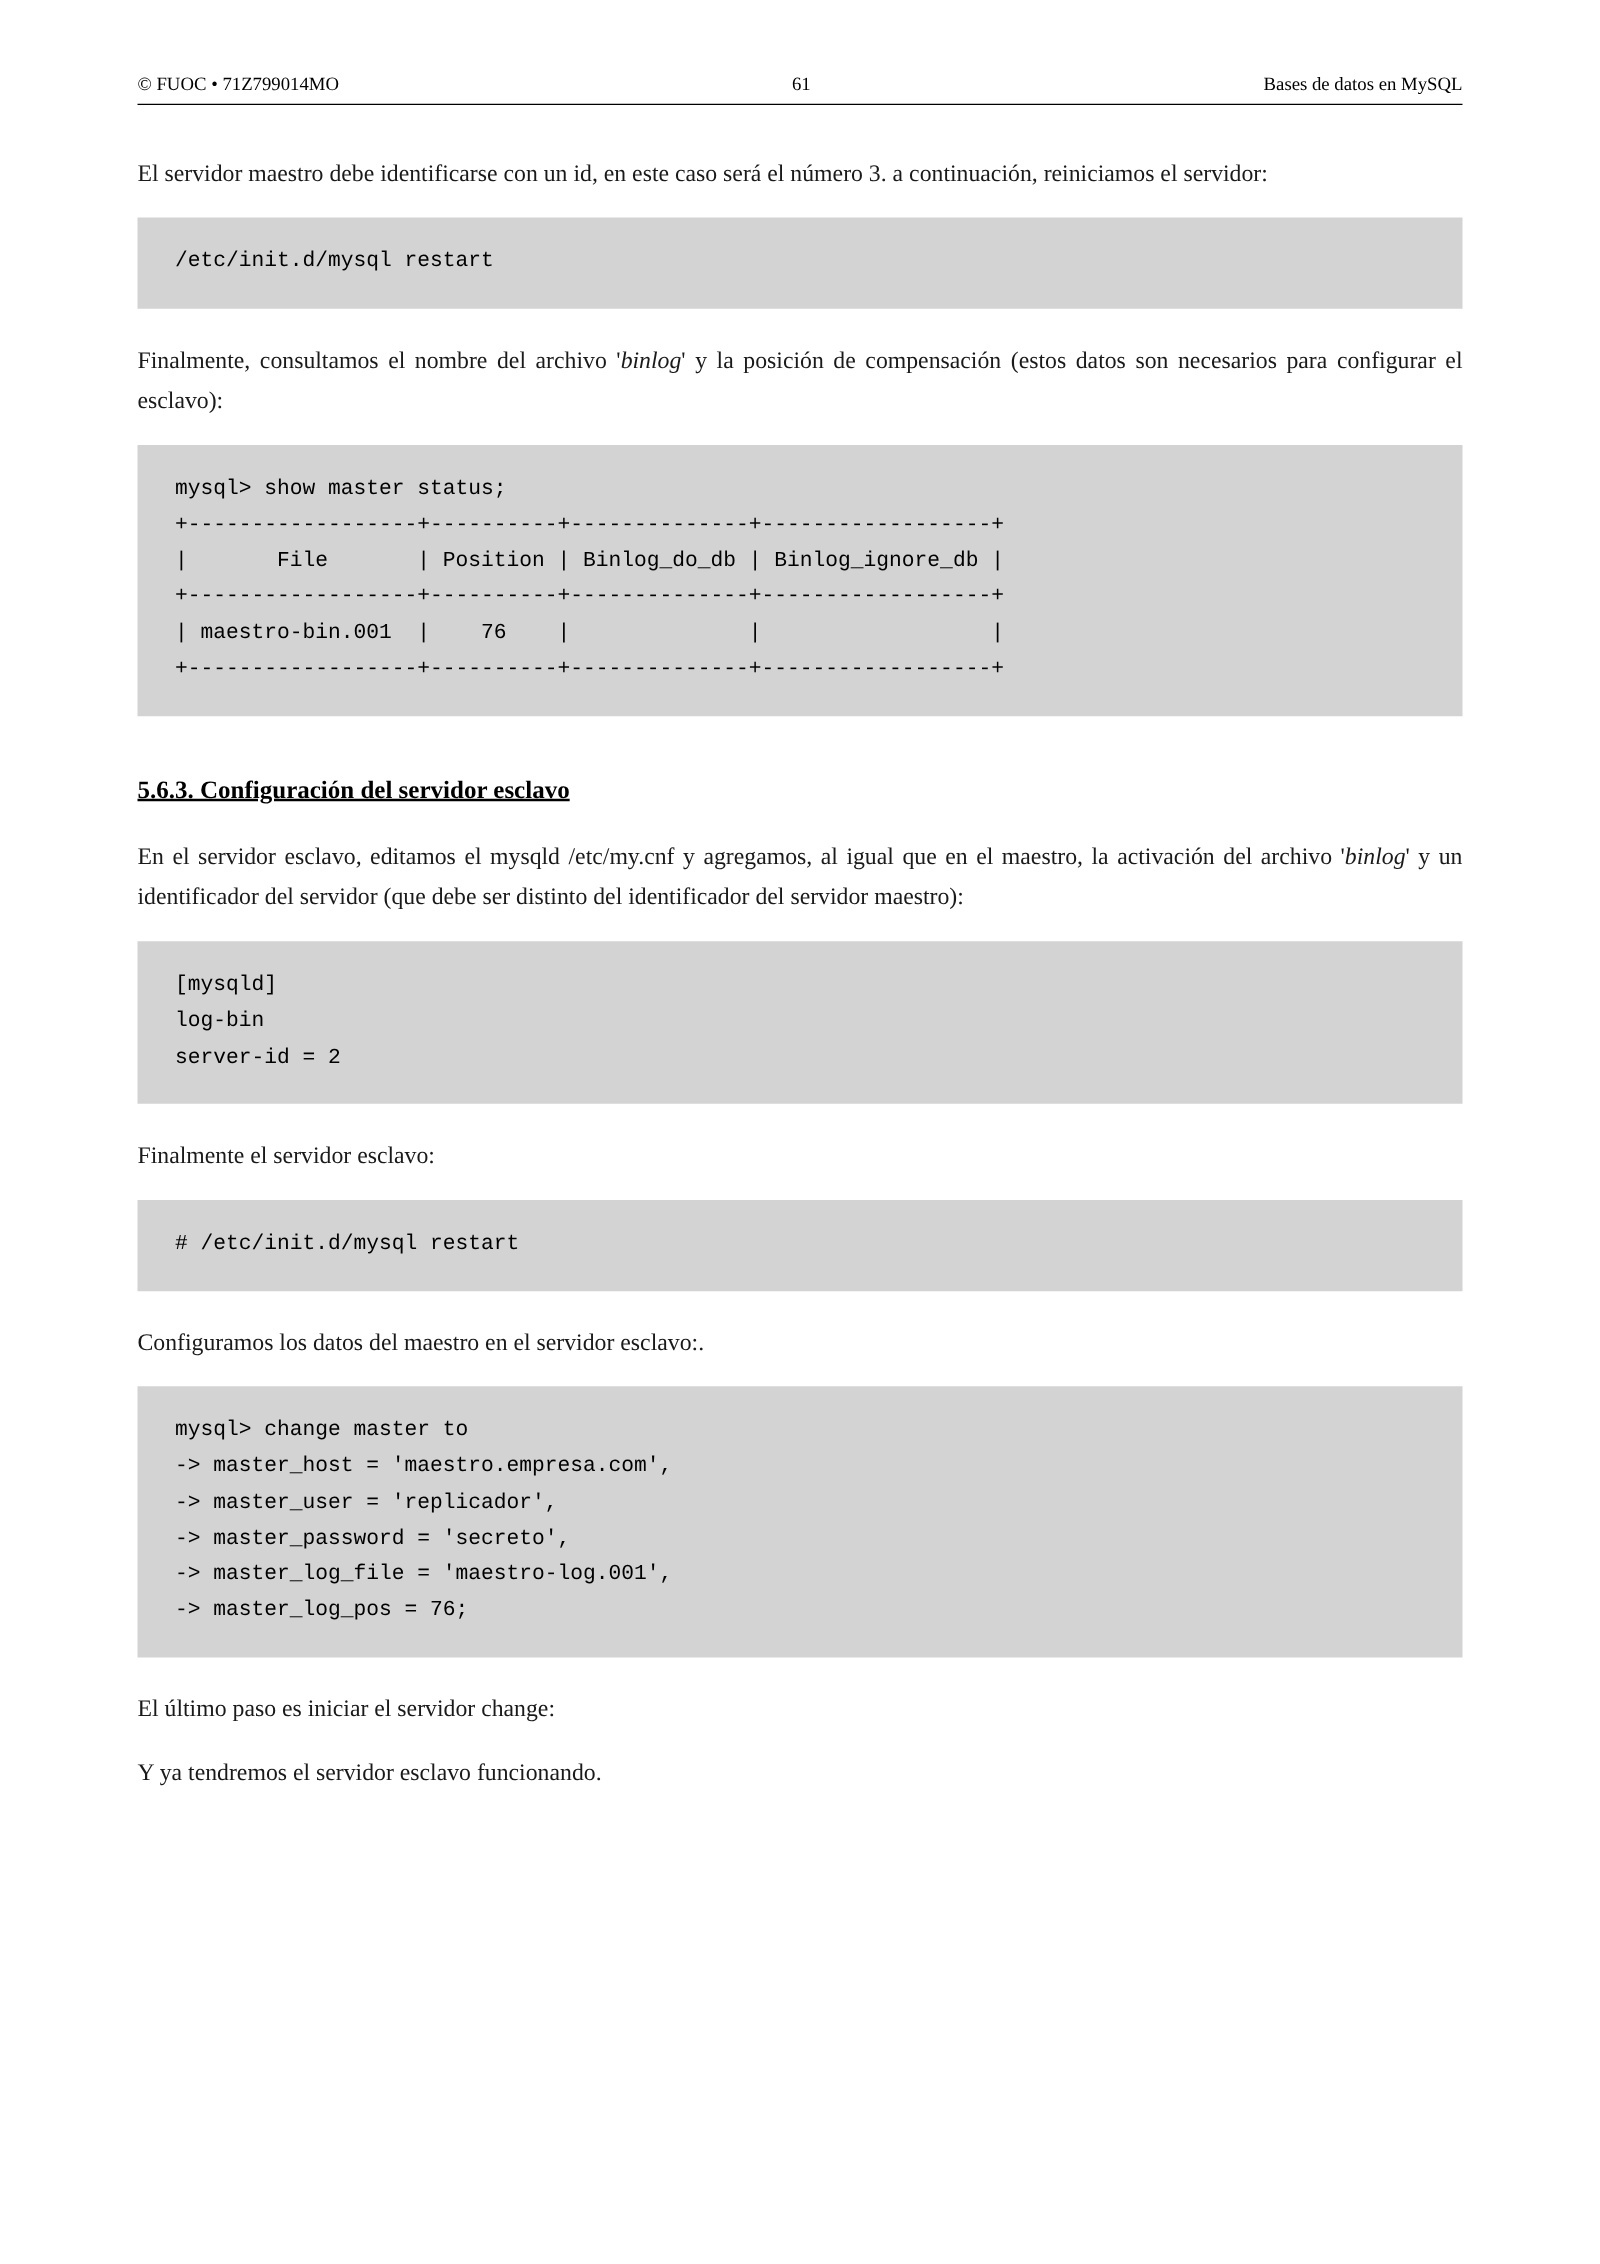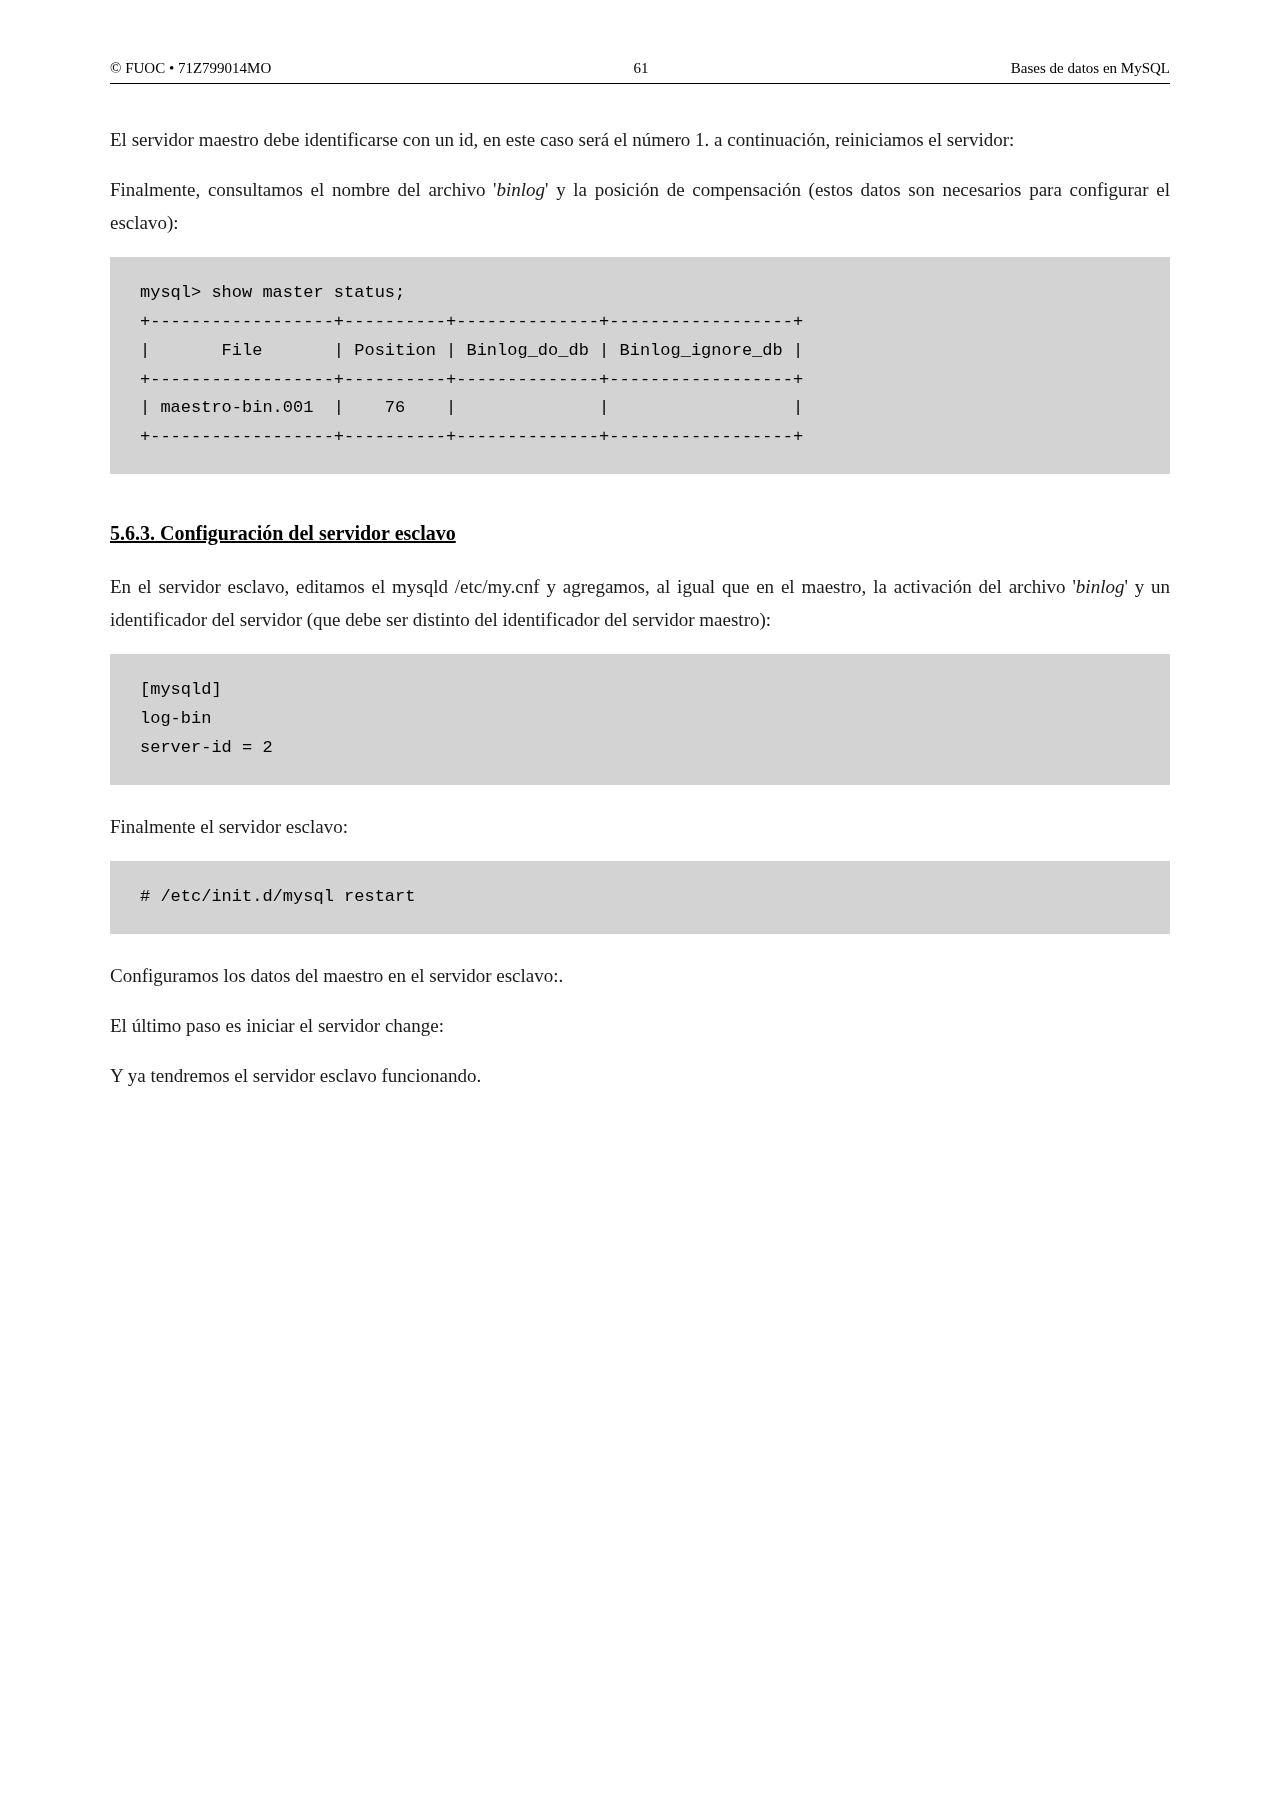--- a/index.html
+++ b/index.html
@@ -61,22 +61,23 @@
 <body>
 
 <div class="page">
 
   <div class="header">
     <span>© FUOC • 71Z799014MO</span>
     <span>61</span>
     <span>Bases de datos en MySQL</span>
   </div>
 
-  <p class="body-text">El servidor maestro debe identificarse con un id, en este caso será el número 1. a continuación, reiniciamos el servidor:</p>
+  <p class="body-text">El servidor maestro debe identificarse con un id, en este caso será el número 3. a continuación, reiniciamos el servidor:</p>
 
+  <div class="code-block">/etc/init.d/mysql restart</div>
 
   <p class="body-text">
     <span>Finalmente, consultamos el nombre del archivo '</span><span class="italic">binlog</span><span>' y la posición de compensación (estos datos son necesarios para configurar el esclavo):</span>
   </p>
 
   <div class="code-block">mysql&gt; show master status;
 +------------------+----------+--------------+------------------+
 |       File       | Position | Binlog_do_db | Binlog_ignore_db |
 +------------------+----------+--------------+------------------+
 | maestro-bin.001  |    76    |              |                  |
@@ -91,19 +92,25 @@
   <div class="code-block">[mysqld]
 log-bin
 server-id = 2</div>
 
   <p class="body-text">Finalmente el servidor esclavo:</p>
 
   <div class="code-block"># /etc/init.d/mysql restart</div>
 
   <p class="body-text">Configuramos los datos del maestro en el servidor esclavo:.</p>
 
+  <div class="code-block">mysql&gt; change master to
+-&gt; master_host = 'maestro.empresa.com',
+-&gt; master_user = 'replicador',
+-&gt; master_password = 'secreto',
+-&gt; master_log_file = 'maestro-log.001',
+-&gt; master_log_pos = 76;</div>
 
   <p class="body-text">El último paso es iniciar el servidor change:</p>
 
 
   <p class="body-text">Y ya tendremos el servidor esclavo funcionando.</p>
 
 </div>
 
 </body></html>

